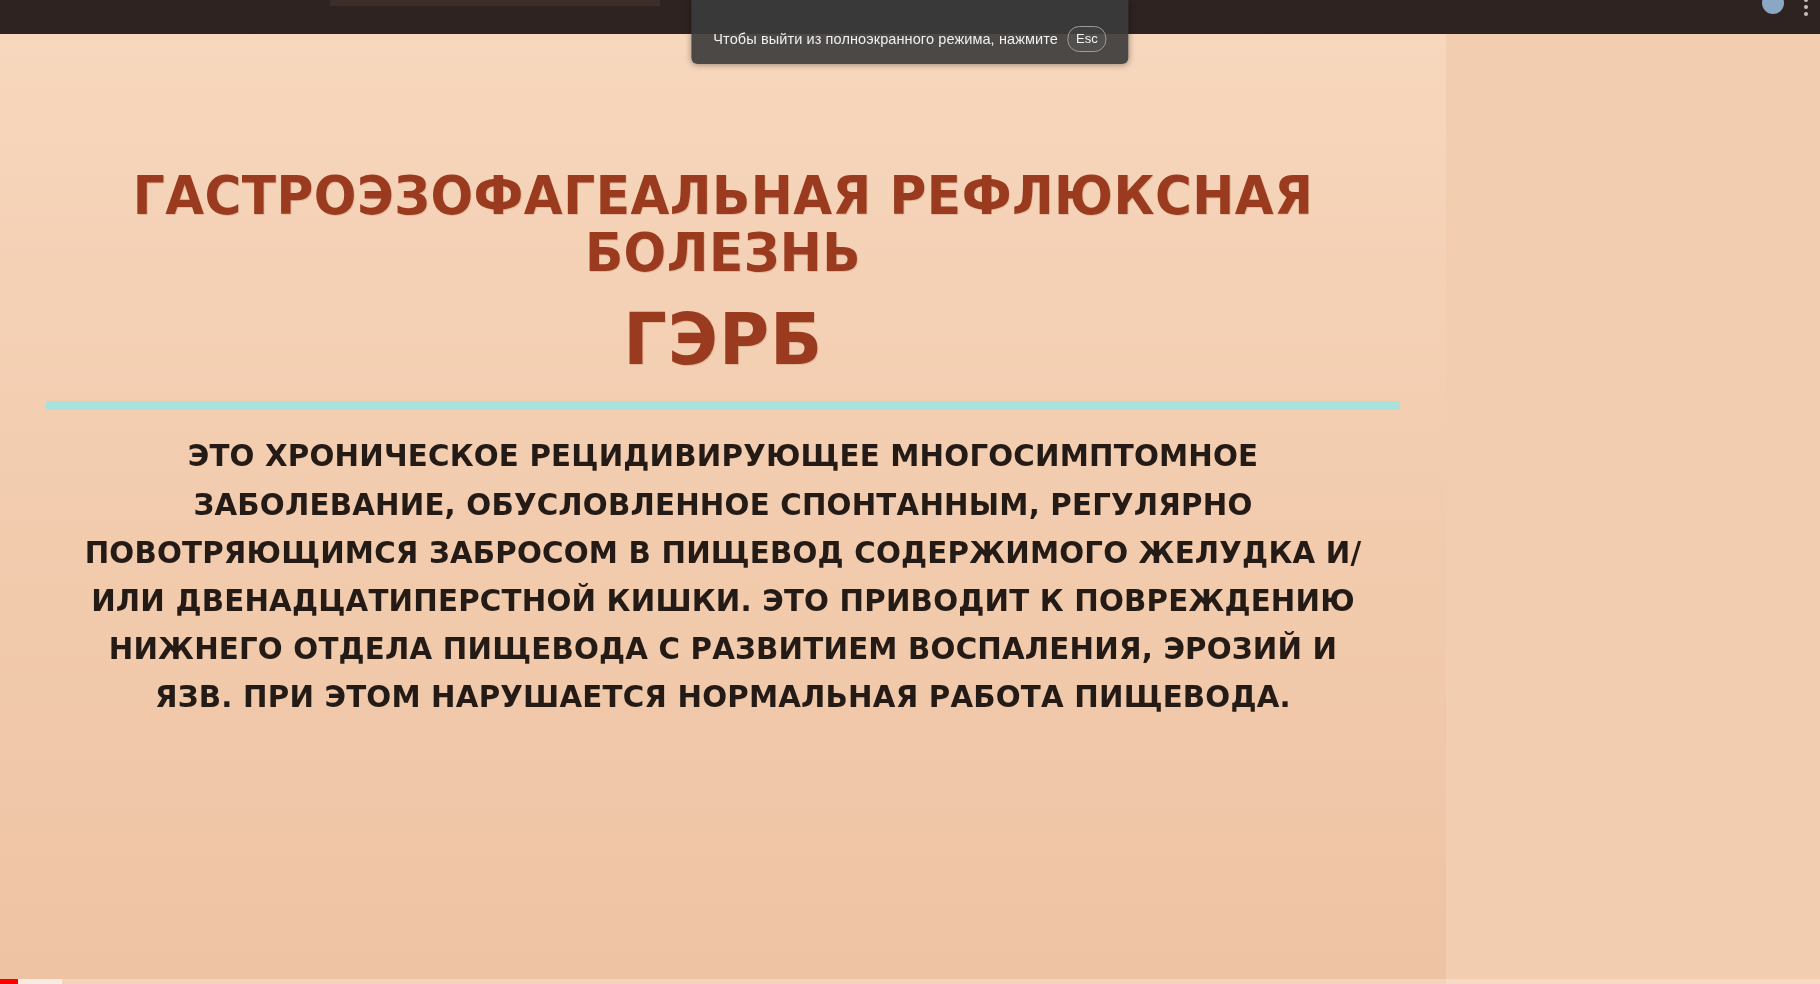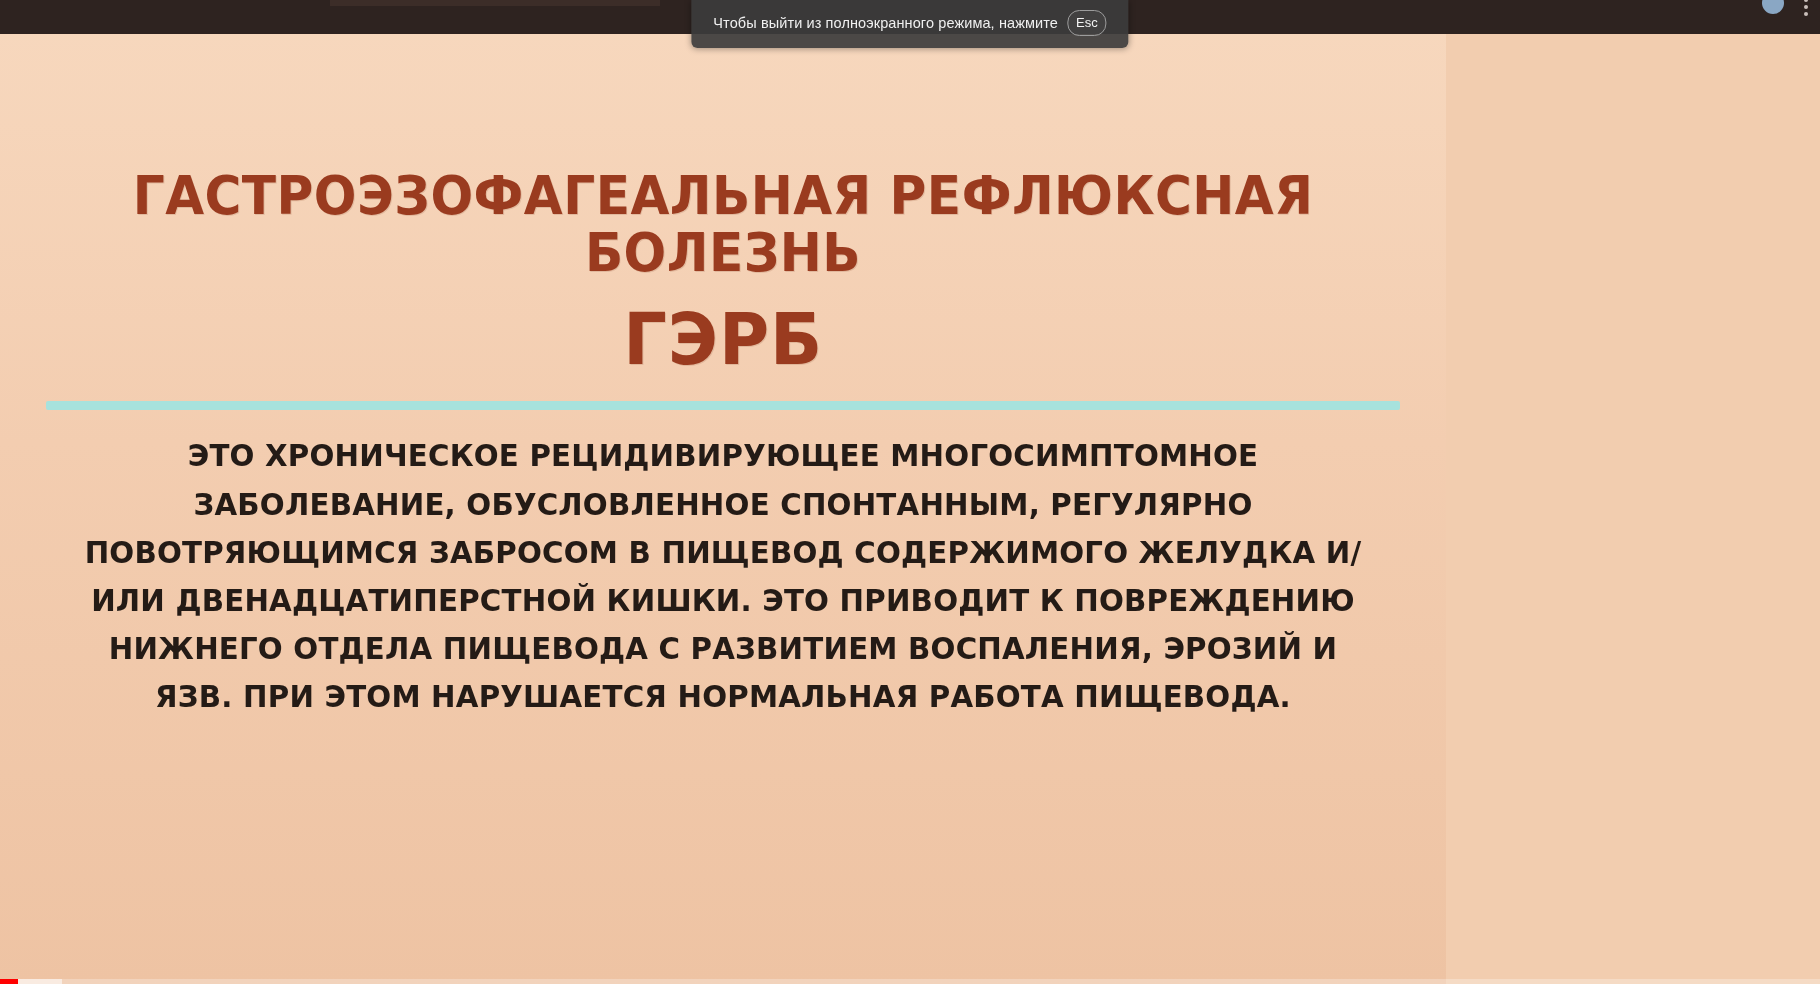--- a/index.html
+++ b/index.html
@@ -62,21 +62,21 @@
   }
 
   
   .fs-toast {
     position: absolute;
     top: 0;
     left: 50%;
     transform: translateX(-50%);
     background: rgba(60, 60, 60, 0.92);
     border-radius: 0 0 6px 6px;
-    padding: 10px 22px 12px 22px;
+    padding: 26px 22px 12px 22px;
     display: flex;
     align-items: center;
     gap: 9px;
     z-index: 20;
     box-shadow: 0 1px 6px rgba(0,0,0,0.35);
   }
   .fs-toast .toast-text {
     color: #f0f0f0;
     font-size: 14.5px;
     letter-spacing: 0.1px;

